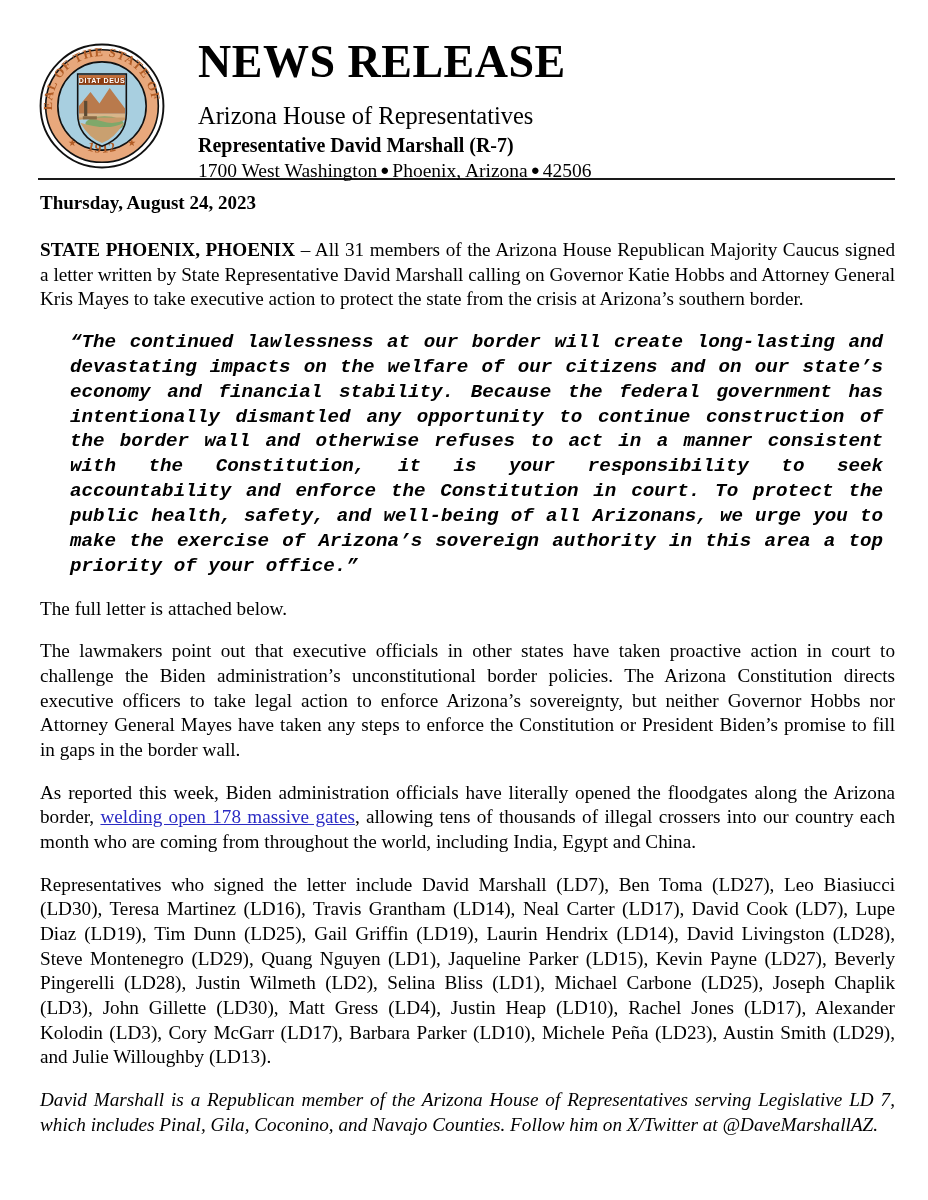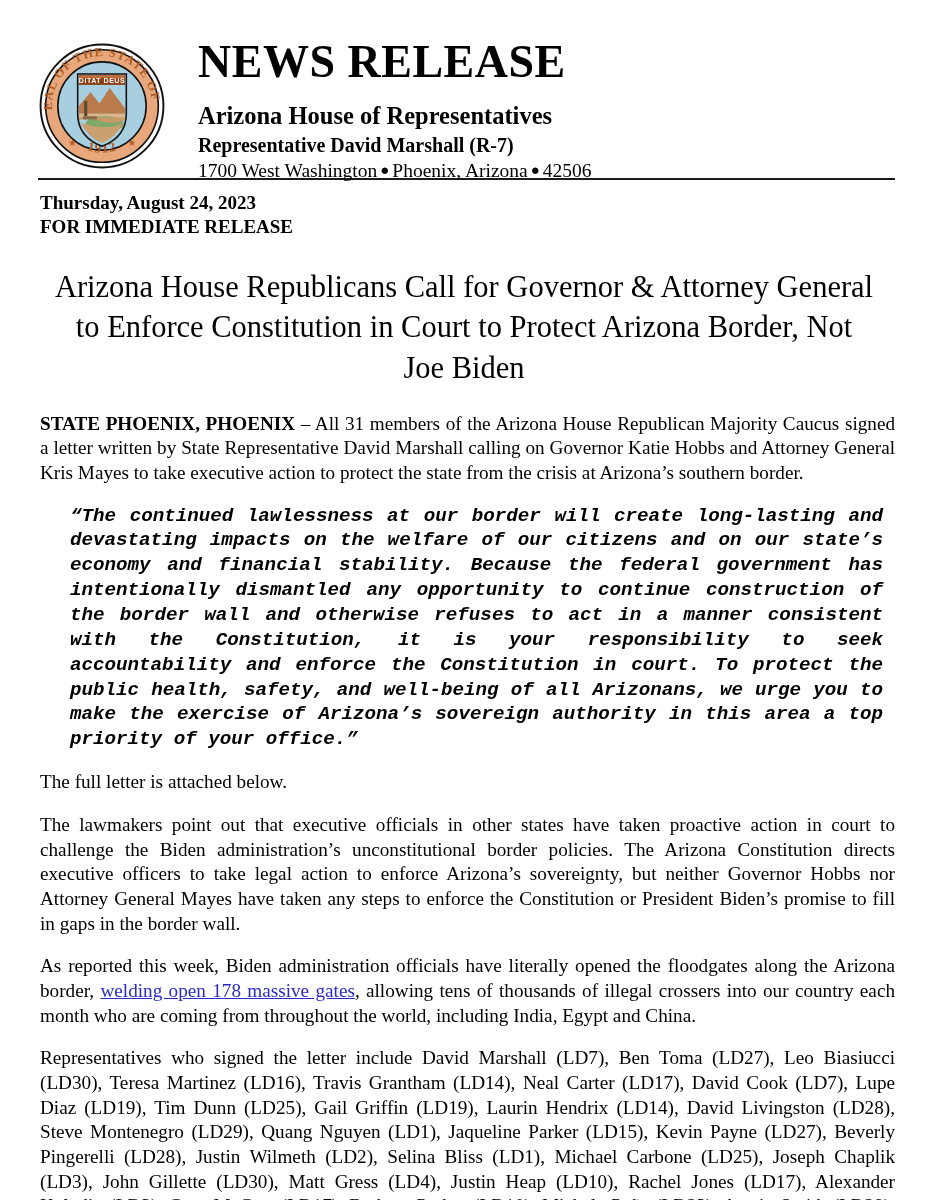--- a/index.html
+++ b/index.html
@@ -54,21 +54,21 @@
     font-size: 46px;
     font-weight: bold;
     letter-spacing: 0.5px;
     line-height: 1.05;
     margin: 0 0 16px 0;
     white-space: nowrap;
   }
 
   .org-name {
     font-size: 24.5px;
-    font-weight: bold;
+    font-weight: normal;
     line-height: 1.18;
     margin: 0;
     white-space: nowrap;
   }
 
   .rep-name {
     font-size: 20px;
     font-weight: bold;
     line-height: 1.2;
     margin: 2px 0 0 0;
@@ -209,24 +209,22 @@
       <div class="address">
         <span>1700 West Washington</span><span class="sep">●</span><span>Phoenix, Arizona</span><span class="sep">●</span><span>42506</span>
       </div>
     </div>
   </div>
 
   <hr class="rule">
 
   <div class="dateline">
     <div>Thursday, August 24, 2023</div>
-    <div>FOR IMMEDIATE RELEASE</div>
   </div>
 
-  <h1 class="headline">Arizona House Republicans Call for Governor &amp; Attorney General to Enforce Constitution in Court to Protect Arizona Border, Not Joe Biden</h1>
 
   <div class="body-area">
 
     <p class="para lead"><span class="strong">STATE PHOENIX, PHOENIX</span><span> – All 31 members of the Arizona House Republican Majority Caucus signed a letter written by State Representative David Marshall calling on Governor Katie Hobbs and Attorney General Kris Mayes to take executive action to protect the state from the crisis at Arizona’s southern border.</span></p>
 
     <div class="blockquote">“The continued lawlessness at our border will create long-lasting and devastating impacts on the welfare of our citizens and on our state’s economy and financial stability. Because the federal government has intentionally dismantled any opportunity to continue construction of the border wall and otherwise refuses to act in a manner consistent with the Constitution, it is your responsibility to seek accountability and enforce the Constitution in court. To protect the public health, safety, and well-being of all Arizonans, we urge you to make the exercise of Arizona’s sovereign authority in this area a top priority of your office.”</div>
 
     <p class="para">The full letter is attached below.</p>
 
     <p class="para">The lawmakers point out that executive officials in other states have taken proactive action in court to challenge the Biden administration’s unconstitutional border policies. The Arizona Constitution directs executive officers to take legal action to enforce Arizona’s sovereignty, but neither Governor Hobbs nor Attorney General Mayes have taken any steps to enforce the Constitution or President Biden’s promise to fill in gaps in the border wall.</p>

